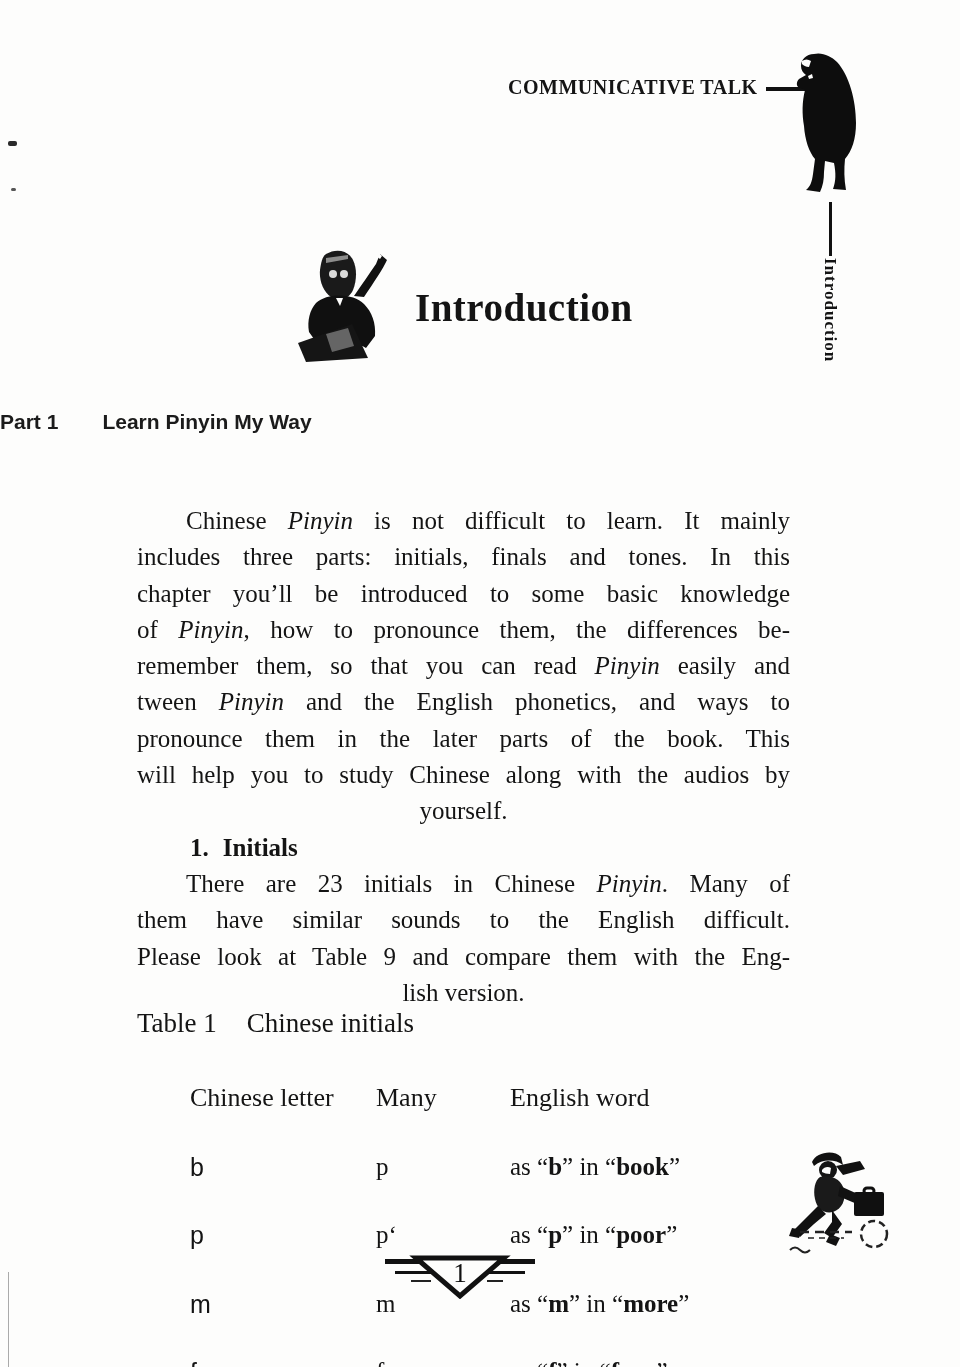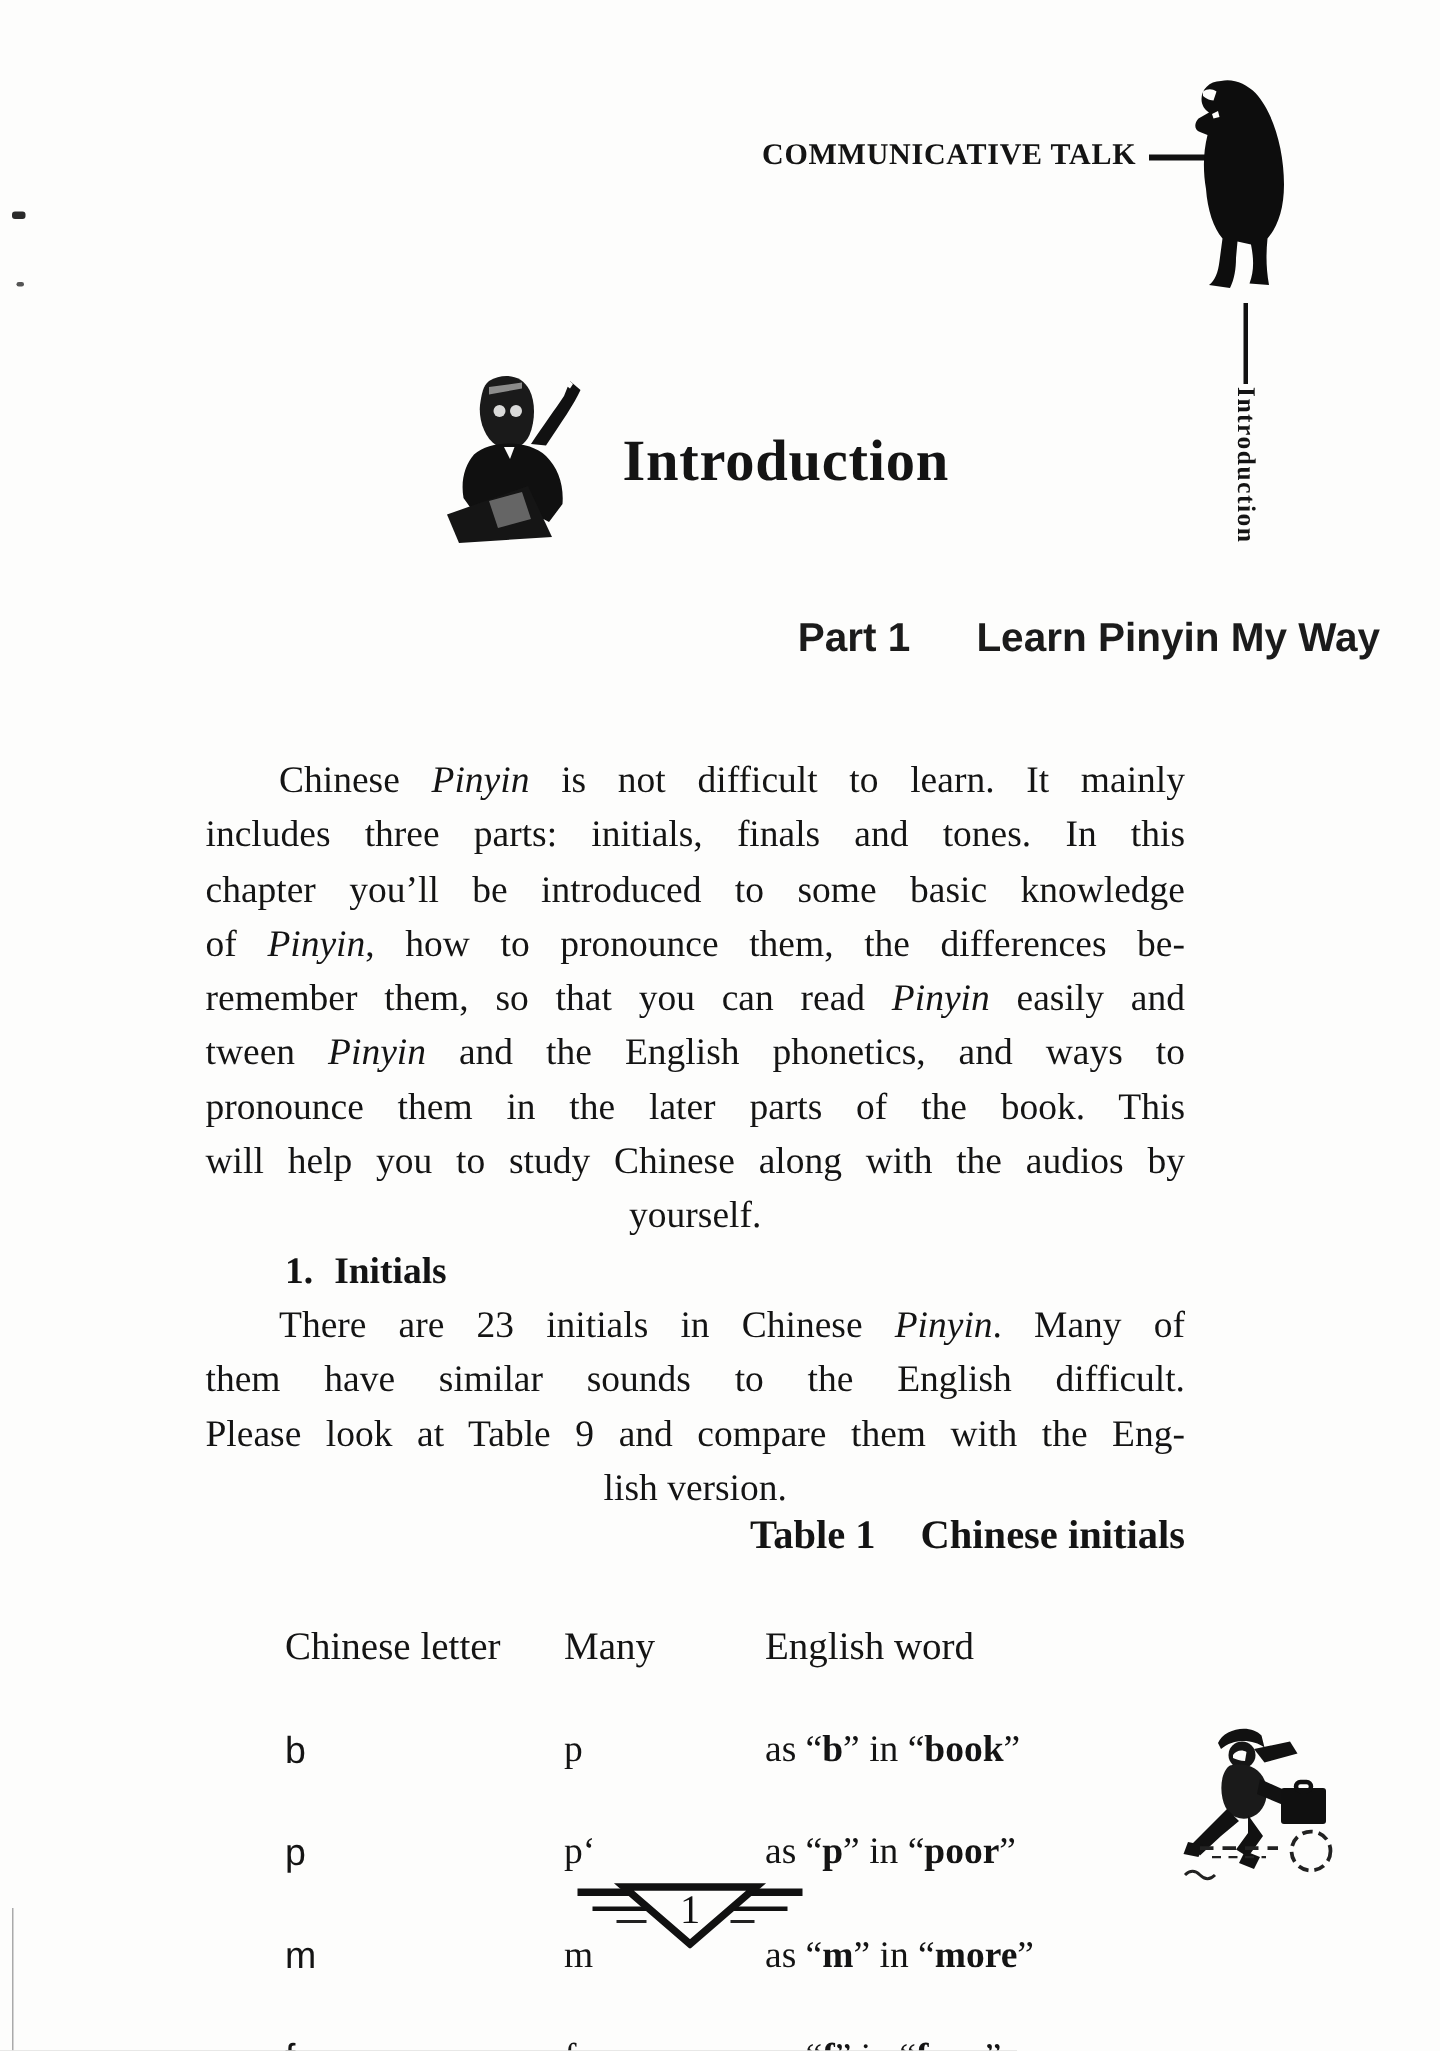--- a/index.html
+++ b/index.html
@@ -2,51 +2,51 @@
 <html><head>
 <meta charset="utf-8">
 <style>
   html,body { margin:0; padding:0; background:#d8d8d8; }
   .page {
     position:relative; width:960px; height:1367px;
     background:#fdfdfc; overflow:hidden;
     font-family:"Liberation Serif", serif; color:#141414;
   }
   
-  .running-head { position:absolute; top:92px; left:508px; display:flex; align-items:center; }
+  .running-head { position:absolute; top:76px; left:508px; display:flex; align-items:center; }
   .running-head .label { font-size:20px; font-weight:700; letter-spacing:.5px; white-space:nowrap; }
   .running-head .dash  { width:48px; height:4px; background:#111; margin-left:8px; margin-top:2px; }
   .whisper-man { position:absolute; left:788px; top:52px; }
   
   .side-tab { position:absolute; left:820px; top:202px; display:flex; flex-direction:column; align-items:center; }
   .side-tab .vline { width:3px; height:54px; background:#111; }
   .side-tab .vtext {
     writing-mode:vertical-rl; text-orientation:mixed;
     font-size:17px; font-weight:700; letter-spacing:1px; margin-top:2px;
   }
   
   .chapter-block { position:absolute; left:296px; top:246px; display:flex; align-items:center; gap:14px; }
   .chapter-title { font-size:39px; font-weight:700; letter-spacing:.5px; }
   
   .part-heading {
-    position:absolute; top:410px; left:0; width:920px; text-align:right;
-    font-family:"Liberation Sans", sans-serif; font-size:27px; font-weight:700; color:#1b1b1b;
+    position:absolute; top:410px; left:0; width:920px; text-align:left;
+    font-family:"Liberation Sans", sans-serif; font-size:21px; font-weight:700; color:#1b1b1b;
   }
   .part-heading .part-label { margin-right:44px; }
   
   .body-col { position:absolute; left:137px; top:503px; width:653px; font-size:25px; line-height:36.3px; }
   .ln   { text-align:justify; text-align-last:justify; white-space:normal; }
   .lnl  { text-align:center; }
   .ind  { text-indent:49px; }
   .body-col i { font-style:italic; }
   .section-heading { font-weight:700; padding-left:53px; }
   .section-heading .num { margin-right:14px; }
   
   .table-caption {
-    position:absolute; left:137px; top:1008px; width:653px; text-align:right; font-size:27px;font-weight:bold;
+    position:absolute; left:137px; top:1008px; width:653px; text-align:left; font-size:27px;
   }
   .table-caption .cap-label { margin-right:30px; }
   .initials-table { position:absolute; left:190px; top:1048px; width:560px; }
   .tr { display:grid; grid-template-columns:186px 134px 240px; line-height:36.5px;margin-top:32px; }
   .td { font-size:25px; }
   .th { font-size:26px; }
   .td.letter { font-family:"Liberation Sans", sans-serif; font-size:25px; }
   .td.english b { font-weight:700; }
   
   .page-ornament { position:absolute; left:383px; top:1249px; }

